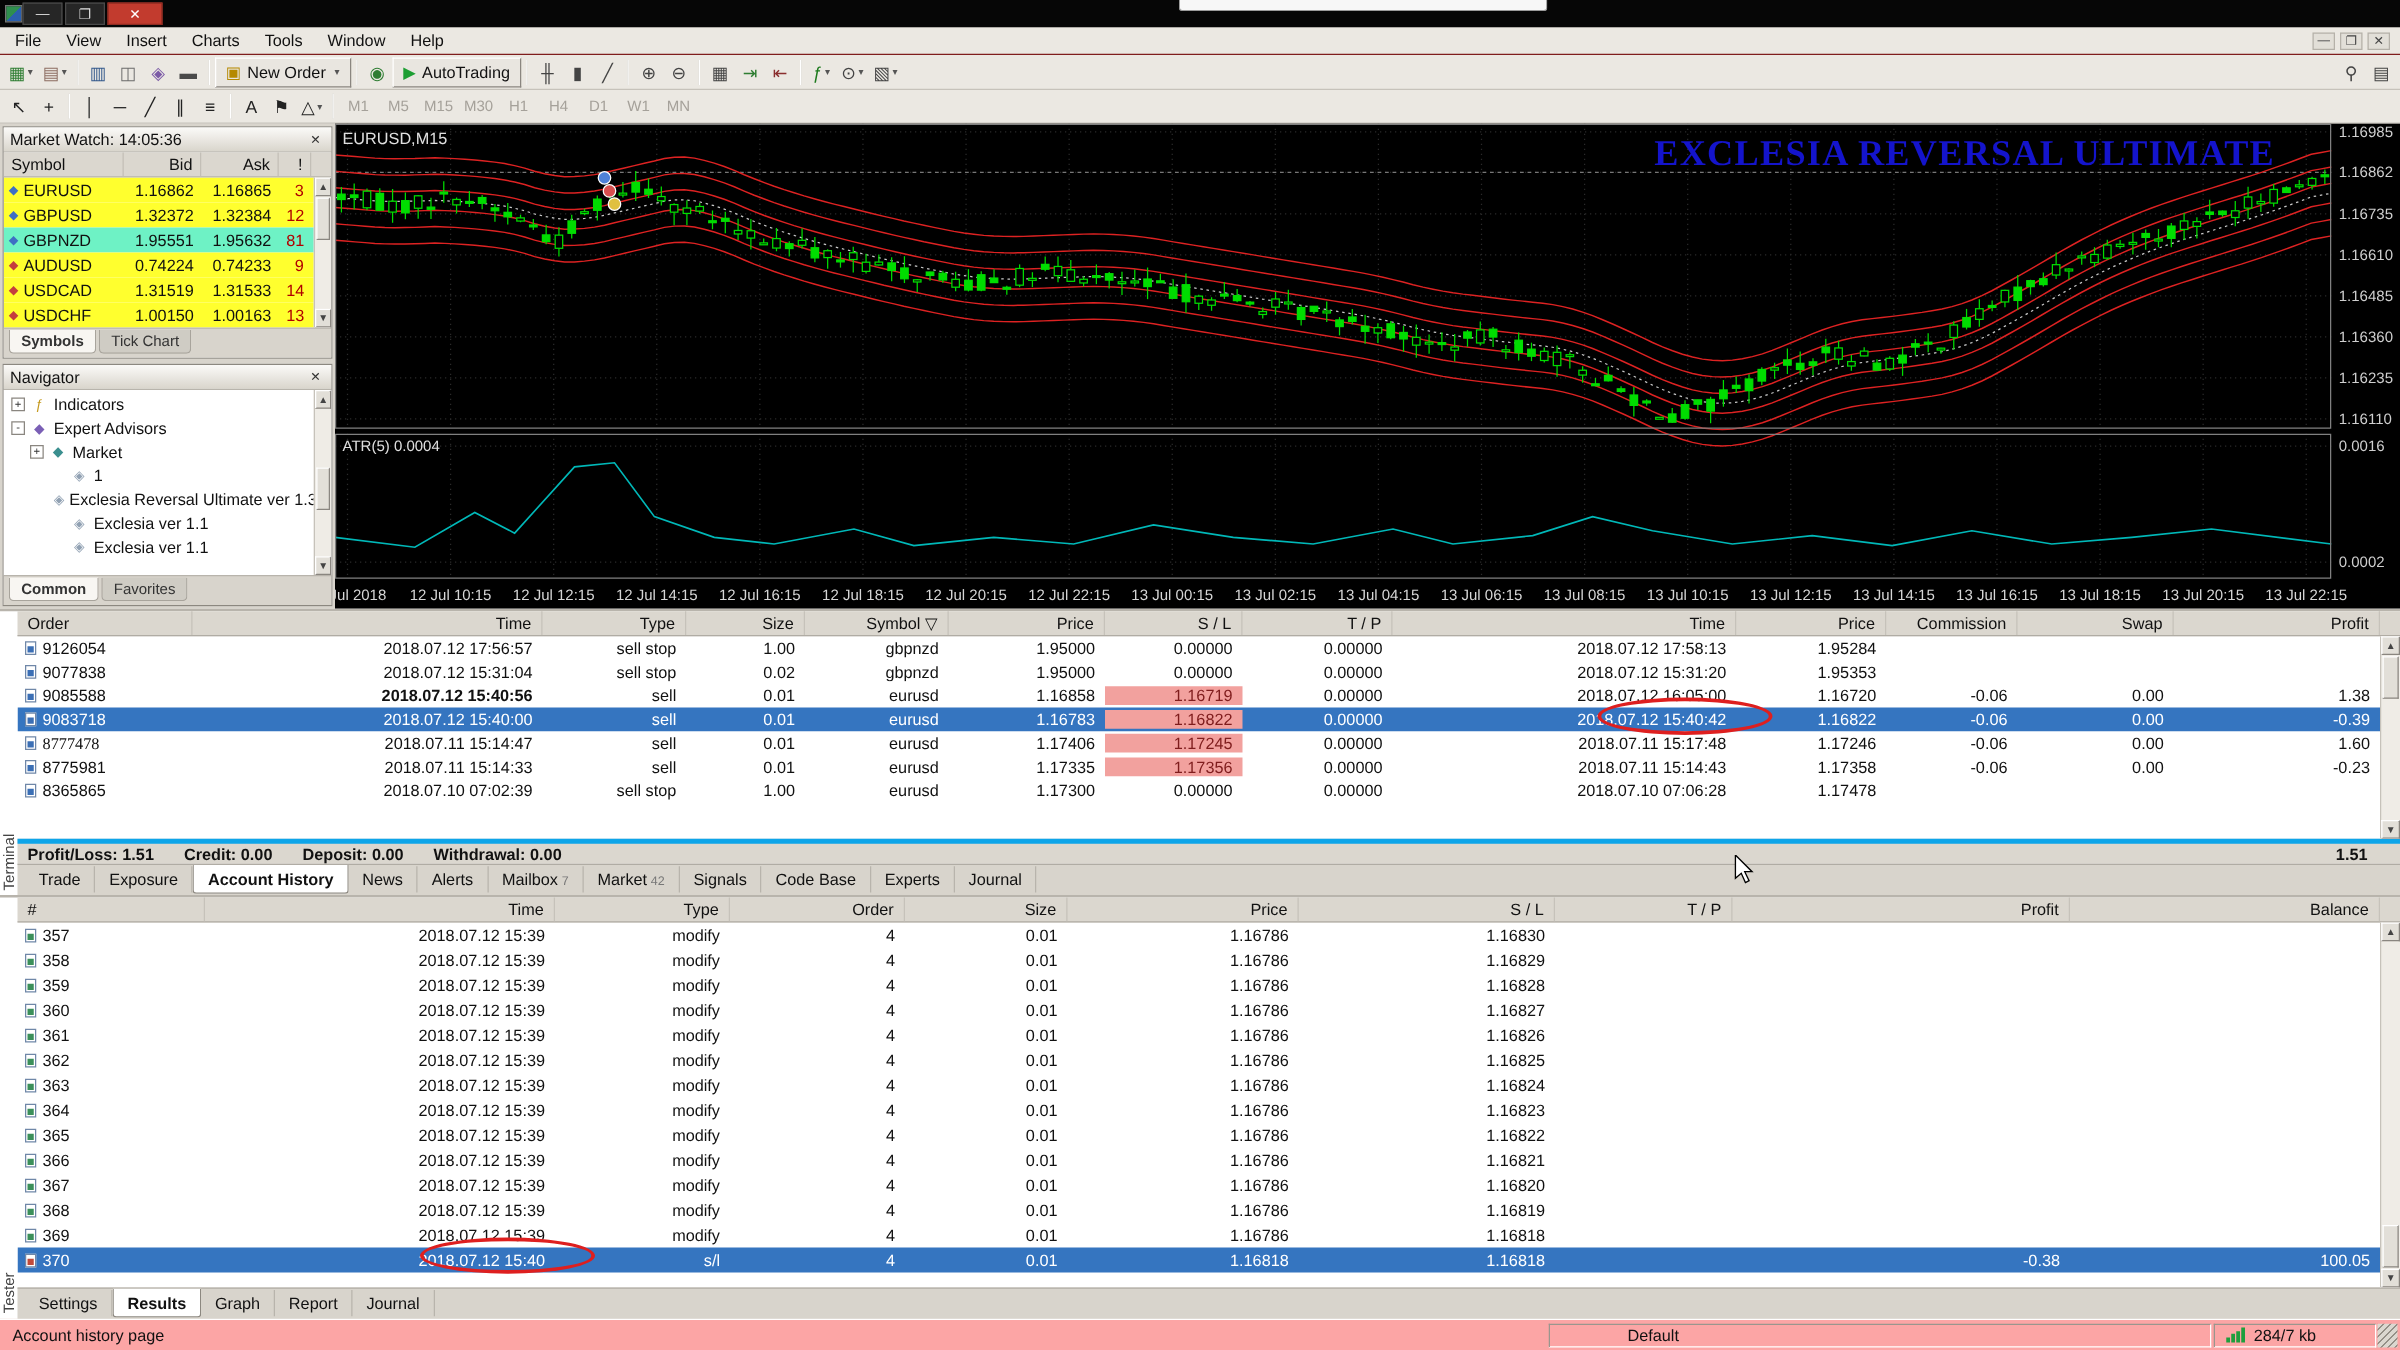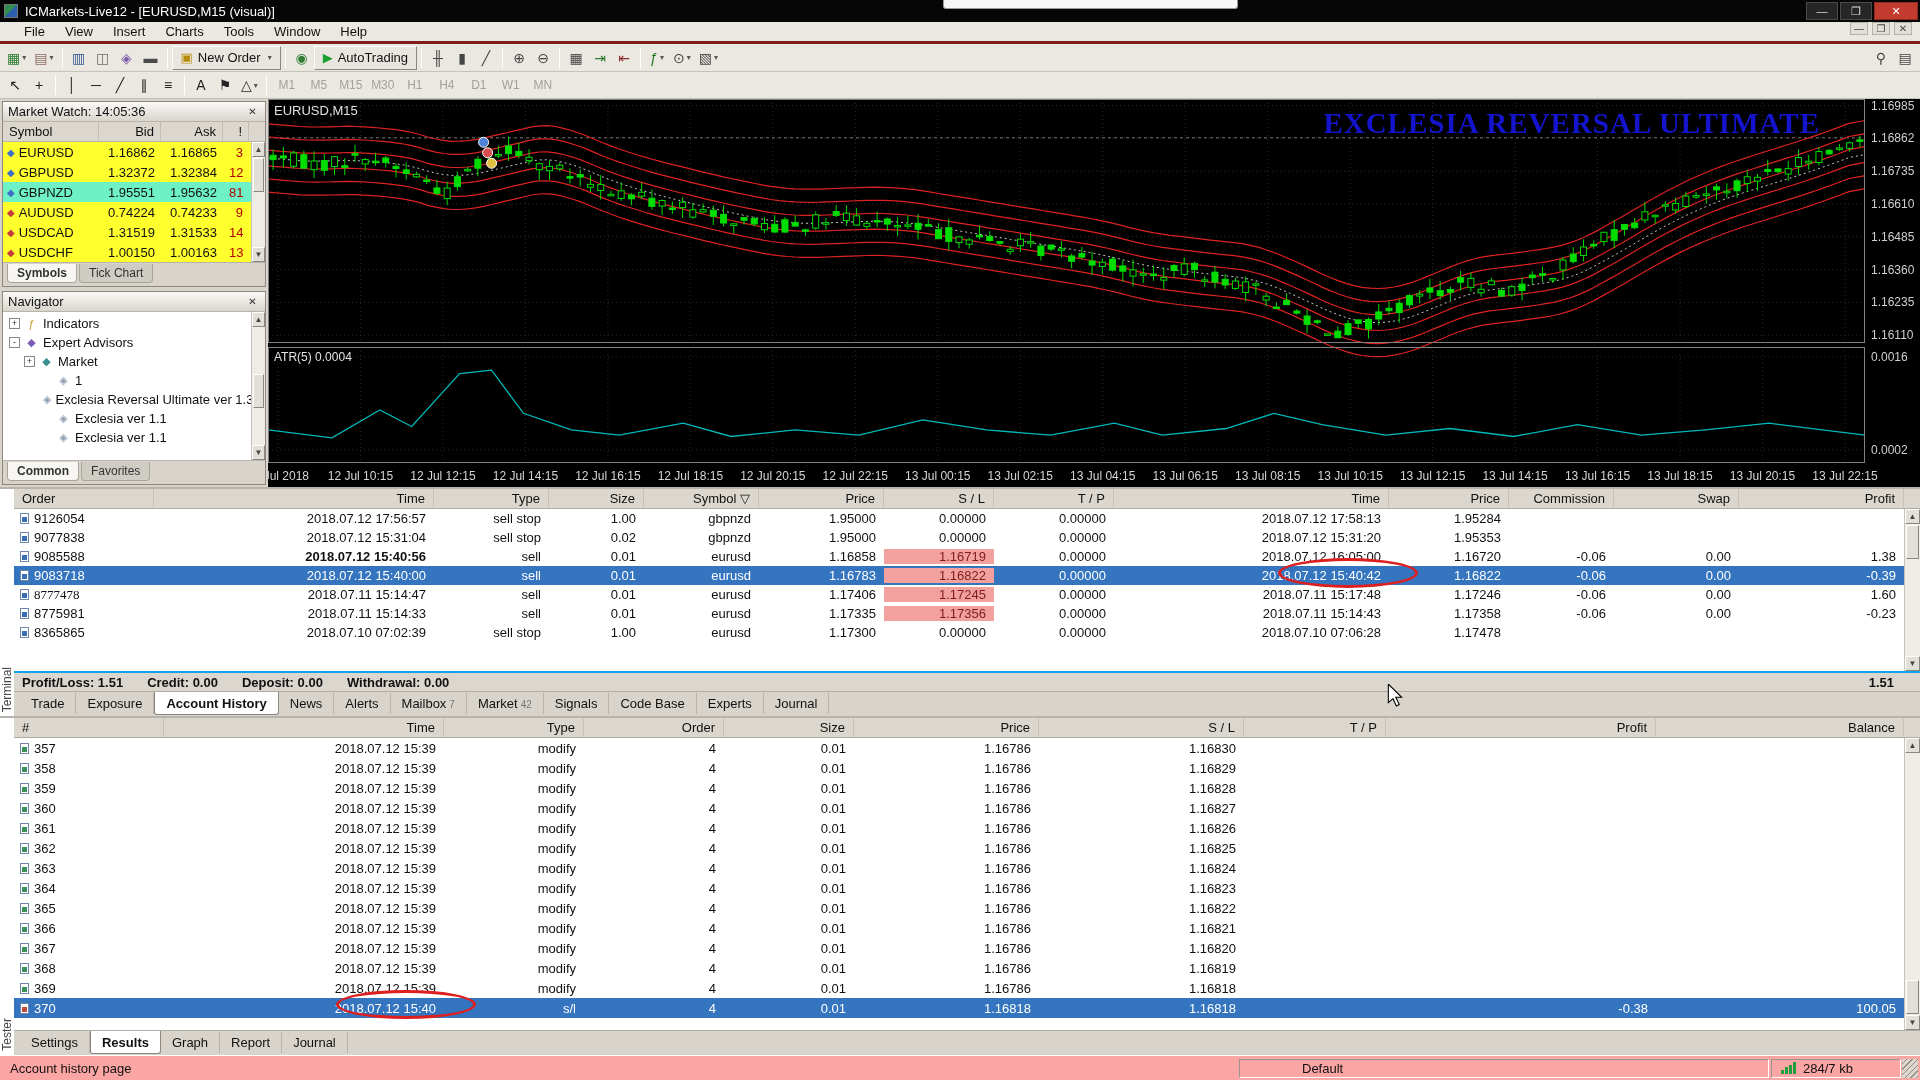--- a/index.html
+++ b/index.html
@@ -6,21 +6,21 @@
   html,body{width:1920px;height:1080px;overflow:hidden;}
   body{font-family:"Liberation Sans",sans-serif;font-size:13px;color:#111;}
   .app{width:1920px;height:1080px;display:flex;flex-direction:column;background:#d8d4cc;position:relative;overflow:hidden;}
 
   
   .titlebar{flex:0 0 22px;background:#060606;color:#fff;display:flex;align-items:center;padding-left:4px;}
   .appicon{width:14px;height:14px;background:linear-gradient(135deg,#2f8f4e 0 50%,#2b5fae 50% 100%);border:1px solid #777;}
   .titlebar .title{font-size:13px;margin-left:7px;flex:1;white-space:nowrap;}
   .winbtn{width:32px;height:18px;display:flex;align-items:center;justify-content:center;font-size:11px;color:#ddd;margin-right:2px;border:1px solid #4a4a4a;background:#262626;}
   .winbtn.close{background:#c23b2e;border-color:#8f2c22;color:#fff;width:44px;}
-  .menubar{flex:0 0 22px;background:#ebe8e2;display:flex;align-items:flex-start;border-bottom:3px solid #7f1d1d;padding-left:14px;}
+  .menubar{flex:0 0 22px;background:#ebe8e2;display:flex;align-items:center;border-bottom:1px solid #7f1d1d;padding-left:2px;}
   .menu-item{padding:2px 10px;font-size:13px;}
   .mdi{margin-left:auto;display:flex;gap:4px;padding-right:8px;color:#444;font-size:10px;}
   .mdi span{width:18px;text-align:center;border:1px solid #b5b1a9;background:#e2dfd8;}
   .toolbar{display:flex;align-items:center;background:#ebe8e2;border-bottom:1px solid #c6c2ba;padding:1px 3px;}
   #toolbar1{flex:0 0 28px;}
   #toolbar2{flex:0 0 27px;}
   .tsep{width:1px;height:20px;background:#b8b4ac;border-right:1px solid #fff;margin:0 4px;}
   .tspacer{flex:1;}
   .tbtn{height:24px;min-width:24px;padding:0 3px;display:flex;align-items:center;justify-content:center;font-size:14px;border:1px solid transparent;}
   .tbtn.labeled{border:1px solid;border-color:#fff #8a8680 #8a8680 #fff;background:#e9e6e0;font-size:13px;gap:5px;padding:0 8px;}
@@ -71,21 +71,21 @@
   .gh.first{text-align:left;}
   .rows-wrap{flex:1;position:relative;overflow:hidden;padding-right:16px;}
   .grid-row{display:flex;height:19px;align-items:center;}
   #tester .grid-row{height:20px;}
   .gc{padding:0 8px;text-align:right;white-space:nowrap;overflow:hidden;}
   .gc.first{text-align:left;display:flex;align-items:center;gap:5px;padding-left:6px;}
   .grid-row.selected{background:#3575c0;color:#fff;}
   .slred{background:#f2a19e;color:#7f1d1d;}
   .oicon{flex:0 0 9px;height:11px;background:#fff;border:1px solid #6f87a8;position:relative;}
   .oicon i{position:absolute;left:1px;bottom:1px;width:5px;height:5px;display:block;}
-  .summary{flex:0 0 20px;background:#dbd7cf;border-top:2px solid #0ea5e9;display:flex;align-items:center;font-weight:bold;padding-left:8px;}
+  .summary{flex:0 0 20px;background:#dbd7cf;border-top:4px solid #0ea5e9;display:flex;align-items:center;font-weight:bold;padding-left:8px;}
   .summary .right{margin-left:auto;padding-right:26px;}
   .tabstrip{flex:0 0 25px;background:#d8d4cc;border-top:1px solid #b0aca4;display:flex;align-items:flex-start;padding:1px 6px 0;font-size:13px;}
   .tab{padding:3px 11px;border-right:1px solid #b8b4ac;display:flex;gap:3px;align-items:baseline;}
   .tab.active{background:#fff;border:1px solid #8c8880;border-top:none;font-weight:bold;border-radius:0 0 3px 3px;padding-top:4px;margin-top:-1px;}
   .badge{font-size:10px;color:#777;}
 
   
   .vscroll{position:absolute;right:0;top:0;bottom:0;width:16px;background:#efece6;border-left:1px solid #c6c2ba;display:flex;flex-direction:column;}
   .vscroll.slim{width:14px;}
   .sbtn{flex:0 0 15px;background:#e2dfd8;border:1px solid;border-color:#fff #8a8680 #8a8680 #fff;font-size:8px;color:#444;display:flex;align-items:center;justify-content:center;}
@@ -105,21 +105,20 @@
   #cursor{position:absolute;left:1386px;top:684px;z-index:60;pointer-events:none;}
   .foreign-window{position:absolute;left:943px;top:0;width:295px;height:9px;background:#f7f7f7;border:1px solid #9a9a9a;border-top:none;border-radius:0 0 3px 3px;z-index:70;}
 </style>
 </head>
 <body>
 
 <div class="app">
 
   <div class="titlebar">
     <div class="appicon"></div>
-    <div class="title">ICMarkets-Live12 - [EURUSD,M15 (visual)]</div>
     <div class="winbtn">—</div>
     <div class="winbtn">❐</div>
     <div class="winbtn close">✕</div>
   </div>
 
   <div class="menubar">
     <div id="menu-items" style="display:flex;">
         <div class="menu-item">File</div>
         <div class="menu-item">View</div>
         <div class="menu-item">Insert</div>

